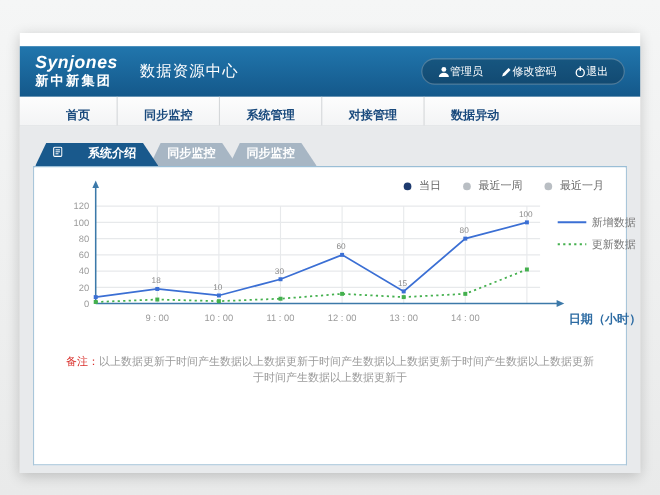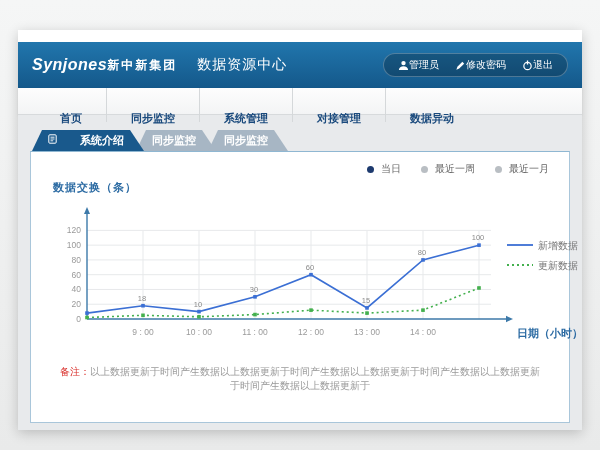--- a/index.html
+++ b/index.html
@@ -2,32 +2,32 @@
 <html><head>
 <meta charset="utf-8">
 <style>
   * { margin:0; padding:0; box-sizing:border-box; }
   html,body { width:600px; height:450px; overflow:hidden; }
   body { font-family:"Liberation Sans","DejaVu Sans",sans-serif; background:linear-gradient(#f5f6f6,#e9eaea); }
   .window { position:absolute; left:18px; top:30px; width:564px; height:400px; background:#fff;
             box-shadow:0 3px 12px rgba(0,0,0,.20); padding-top:12px; }
   
   .app-header { height:46px; background:linear-gradient(#2176ad,#14588a); display:flex; align-items:center; padding:0 14px; }
-  .brand { display:flex; flex-direction:row; align-items:center; color:#fff; line-height:1.05; }
+  .brand { display:flex; flex-direction:column; color:#fff; line-height:1.05; }
   .logo-script { font-style:italic; font-weight:bold; font-size:16px; letter-spacing:.5px; }
   .logo-cn { font-weight:bold; font-size:12px; letter-spacing:2px; }
   .app-title { color:#fff; font-size:14px; margin-left:20px; letter-spacing:1px; }
   .user-pill { margin-left:auto; background:rgba(0,0,0,.22); border:1px solid rgba(255,255,255,.25);
                border-radius:13px; padding:4px 14px; display:flex; gap:16px; }
   .user-item { display:flex; align-items:center; gap:0; color:#fff; font-size:10px; cursor:pointer; white-space:nowrap; }
   .user-item svg { display:block; }
   
   .nav-bar { height:27px; background:linear-gradient(#fdfdfd,#f3f4f5); border-bottom:1px solid #d7dadc;
              display:flex; padding-left:18px; box-shadow:0 1px 2px rgba(0,0,0,.06); }
-  .nav-item { padding:17px 24px; line-height:26px; font-size:11px; font-weight:bold; color:#1a4a7d; cursor:pointer; }
+  .nav-item { padding:4px 24px; line-height:26px; font-size:11px; font-weight:bold; color:#1a4a7d; cursor:pointer; }
   .nav-item + .nav-item { border-left:1px solid #d5d8da; }
   
   .content { height:315px; background:#e8eaec; padding:14px 12px 0; }
   .tabs { display:flex; align-items:flex-end; height:22px; padding-left:2px; }
   .tab { height:21px; line-height:21px; padding:0 20px 0 16px; color:#fff; font-size:11px; font-weight:bold;
          clip-path:polygon(10px 0, calc(100% - 14px) 0, 100% 100%, 0 100%); cursor:pointer;
          display:flex; align-items:center; gap:23px; margin-right:-8px; }
   .tab.active { background:#19598c; position:relative; z-index:2; }
   .tab.inactive { background:#a7b6c4; z-index:1; }
   .panel { background:#fff; border:1px solid #a9c6da; border-top-color:#8fb7d2; height:272px; position:relative; }
@@ -120,21 +120,20 @@
         <span class="range-item">
           <span class="radio-dot"></span>
           <span>最近一周</span>
         </span>
         <span class="range-item">
           <span class="radio-dot"></span>
           <span>最近一月</span>
         </span>
       </div>
 
-      <div class="chart-ylabel">数据交换（条）</div>
 
       <svg class="chart" width="535" height="150" viewBox="0 0 535 150">
           <line x1="88" y1="33.38461538461539" x2="88" y2="122" stroke="#e7e9eb" stroke-width="1"></line>
           <line x1="144" y1="33.38461538461539" x2="144" y2="122" stroke="#e7e9eb" stroke-width="1"></line>
           <line x1="200" y1="33.38461538461539" x2="200" y2="122" stroke="#e7e9eb" stroke-width="1"></line>
           <line x1="256" y1="33.38461538461539" x2="256" y2="122" stroke="#e7e9eb" stroke-width="1"></line>
           <line x1="312" y1="33.38461538461539" x2="312" y2="122" stroke="#e7e9eb" stroke-width="1"></line>
           <line x1="368" y1="33.38461538461539" x2="368" y2="122" stroke="#e7e9eb" stroke-width="1"></line>
           <line x1="424" y1="33.38461538461539" x2="424" y2="122" stroke="#e7e9eb" stroke-width="1"></line>
           <line x1="32" y1="107.23076923076923" x2="436" y2="107.23076923076923" stroke="#e7e9eb" stroke-width="1"></line>

